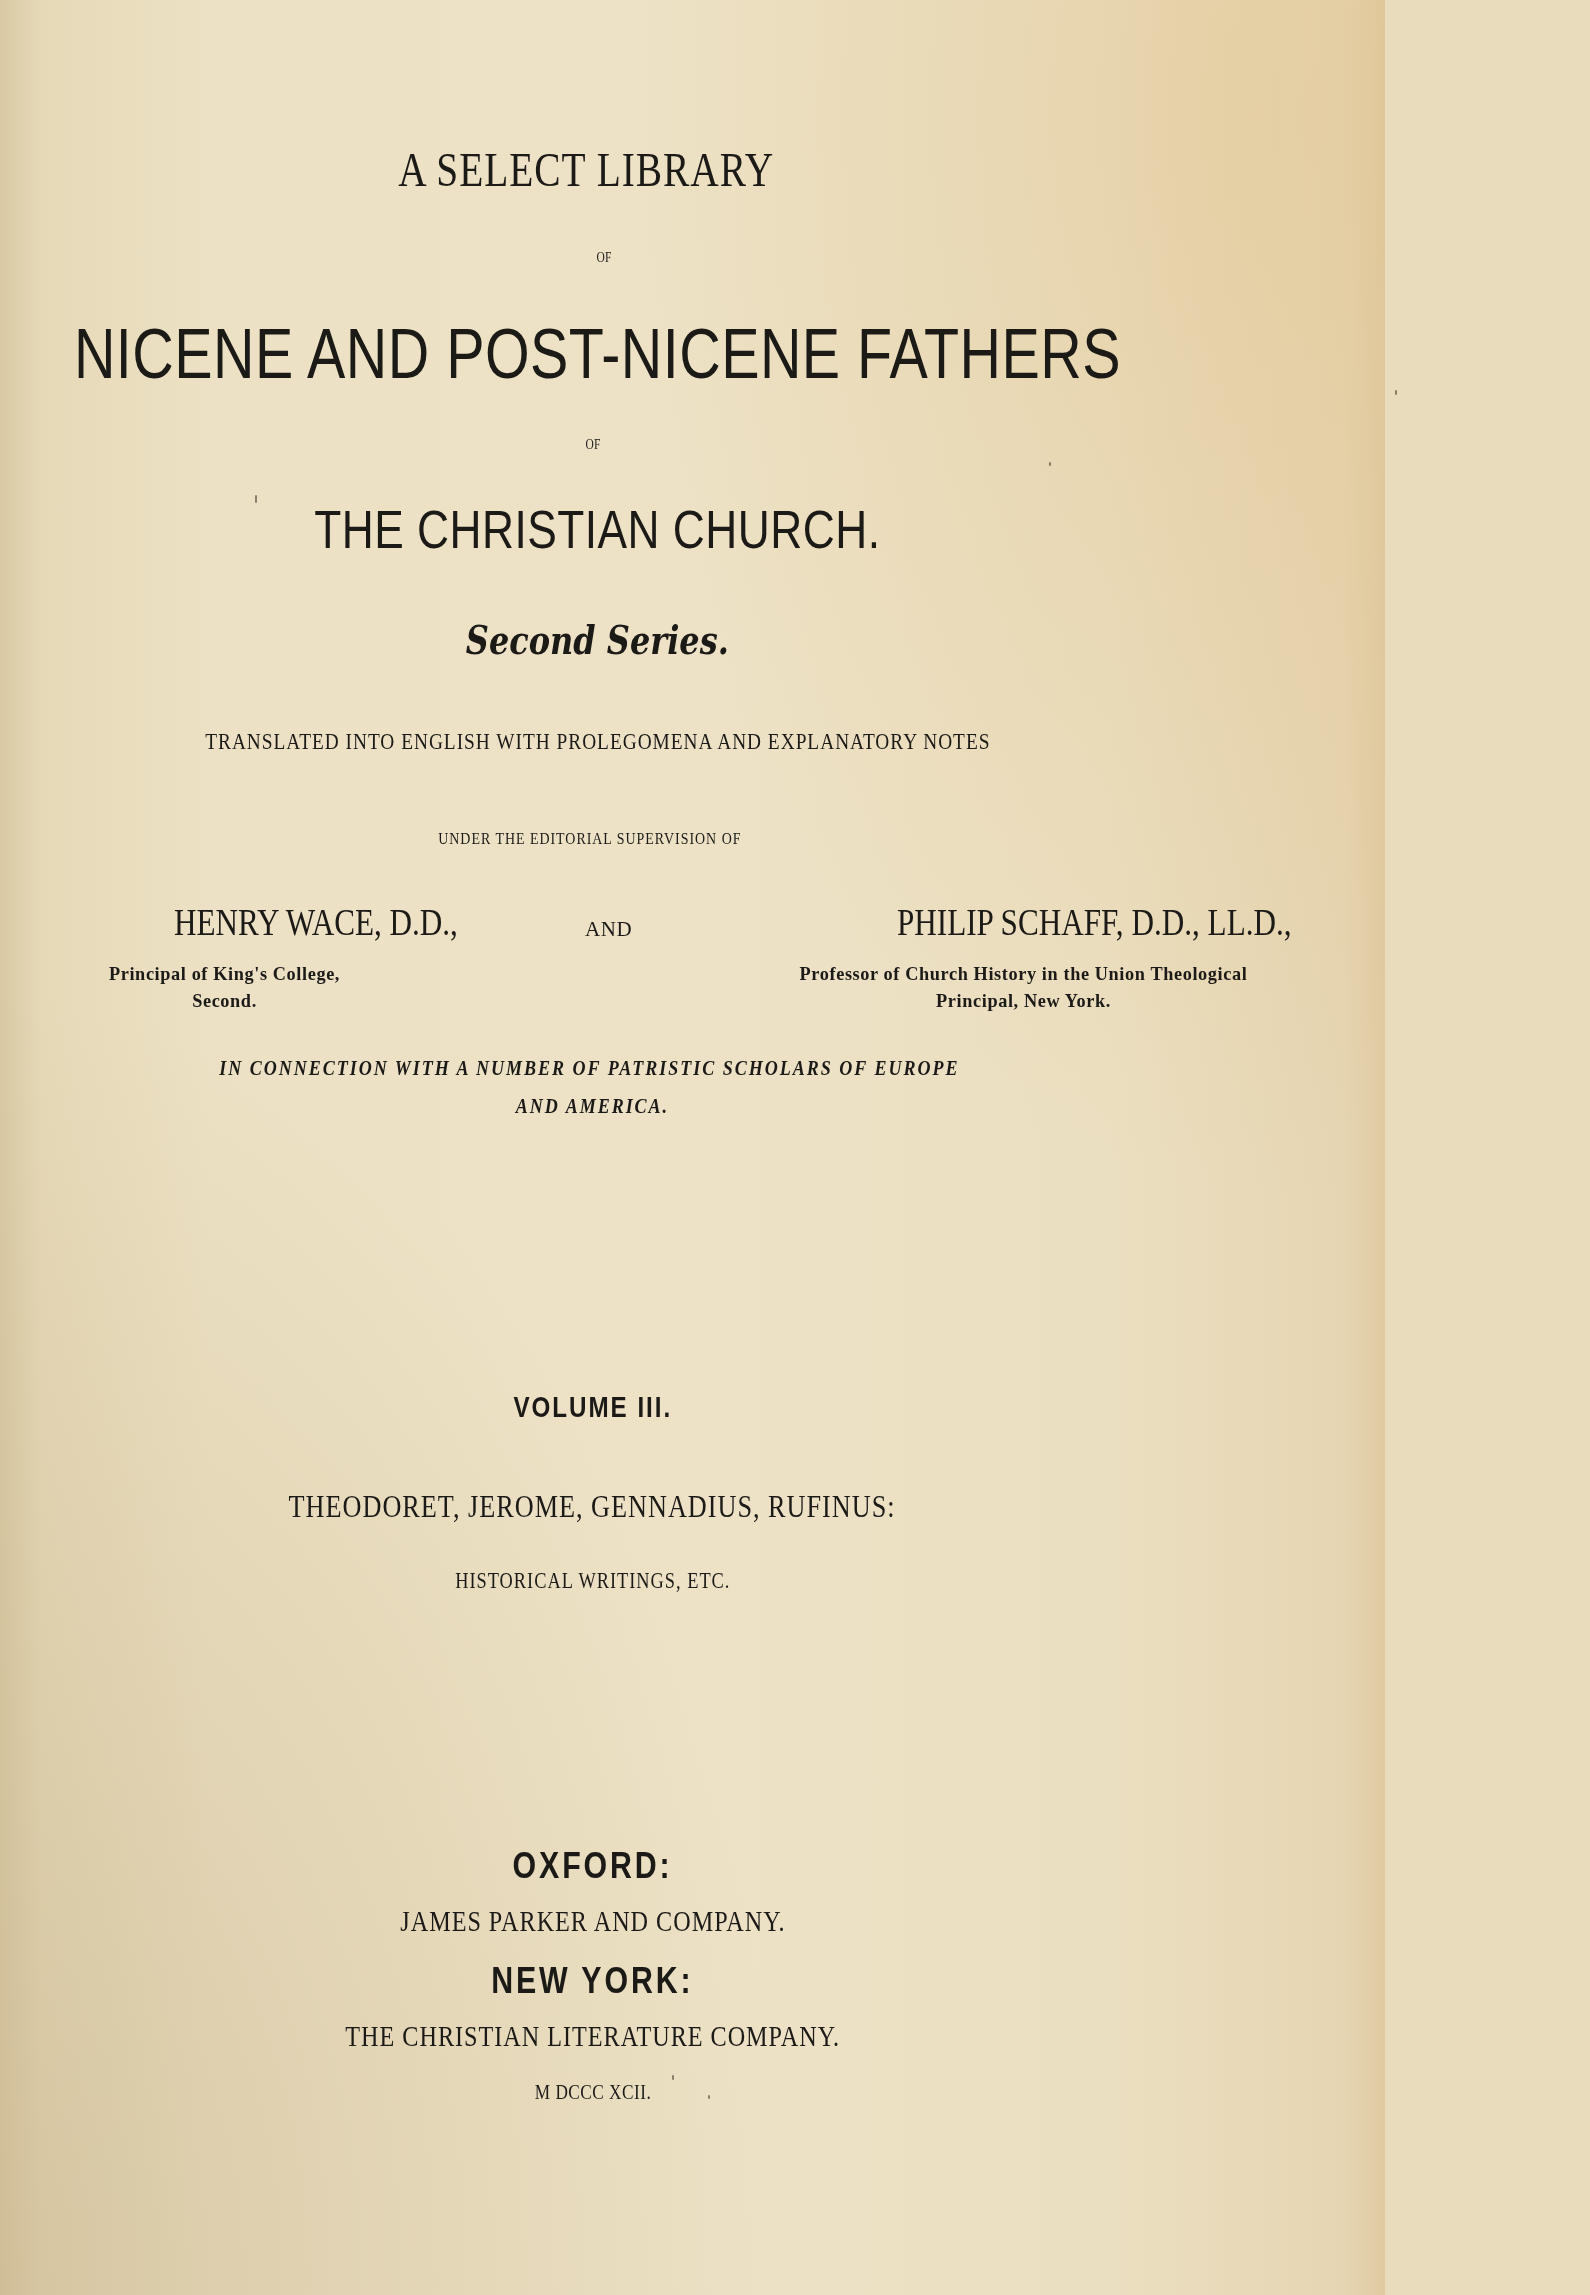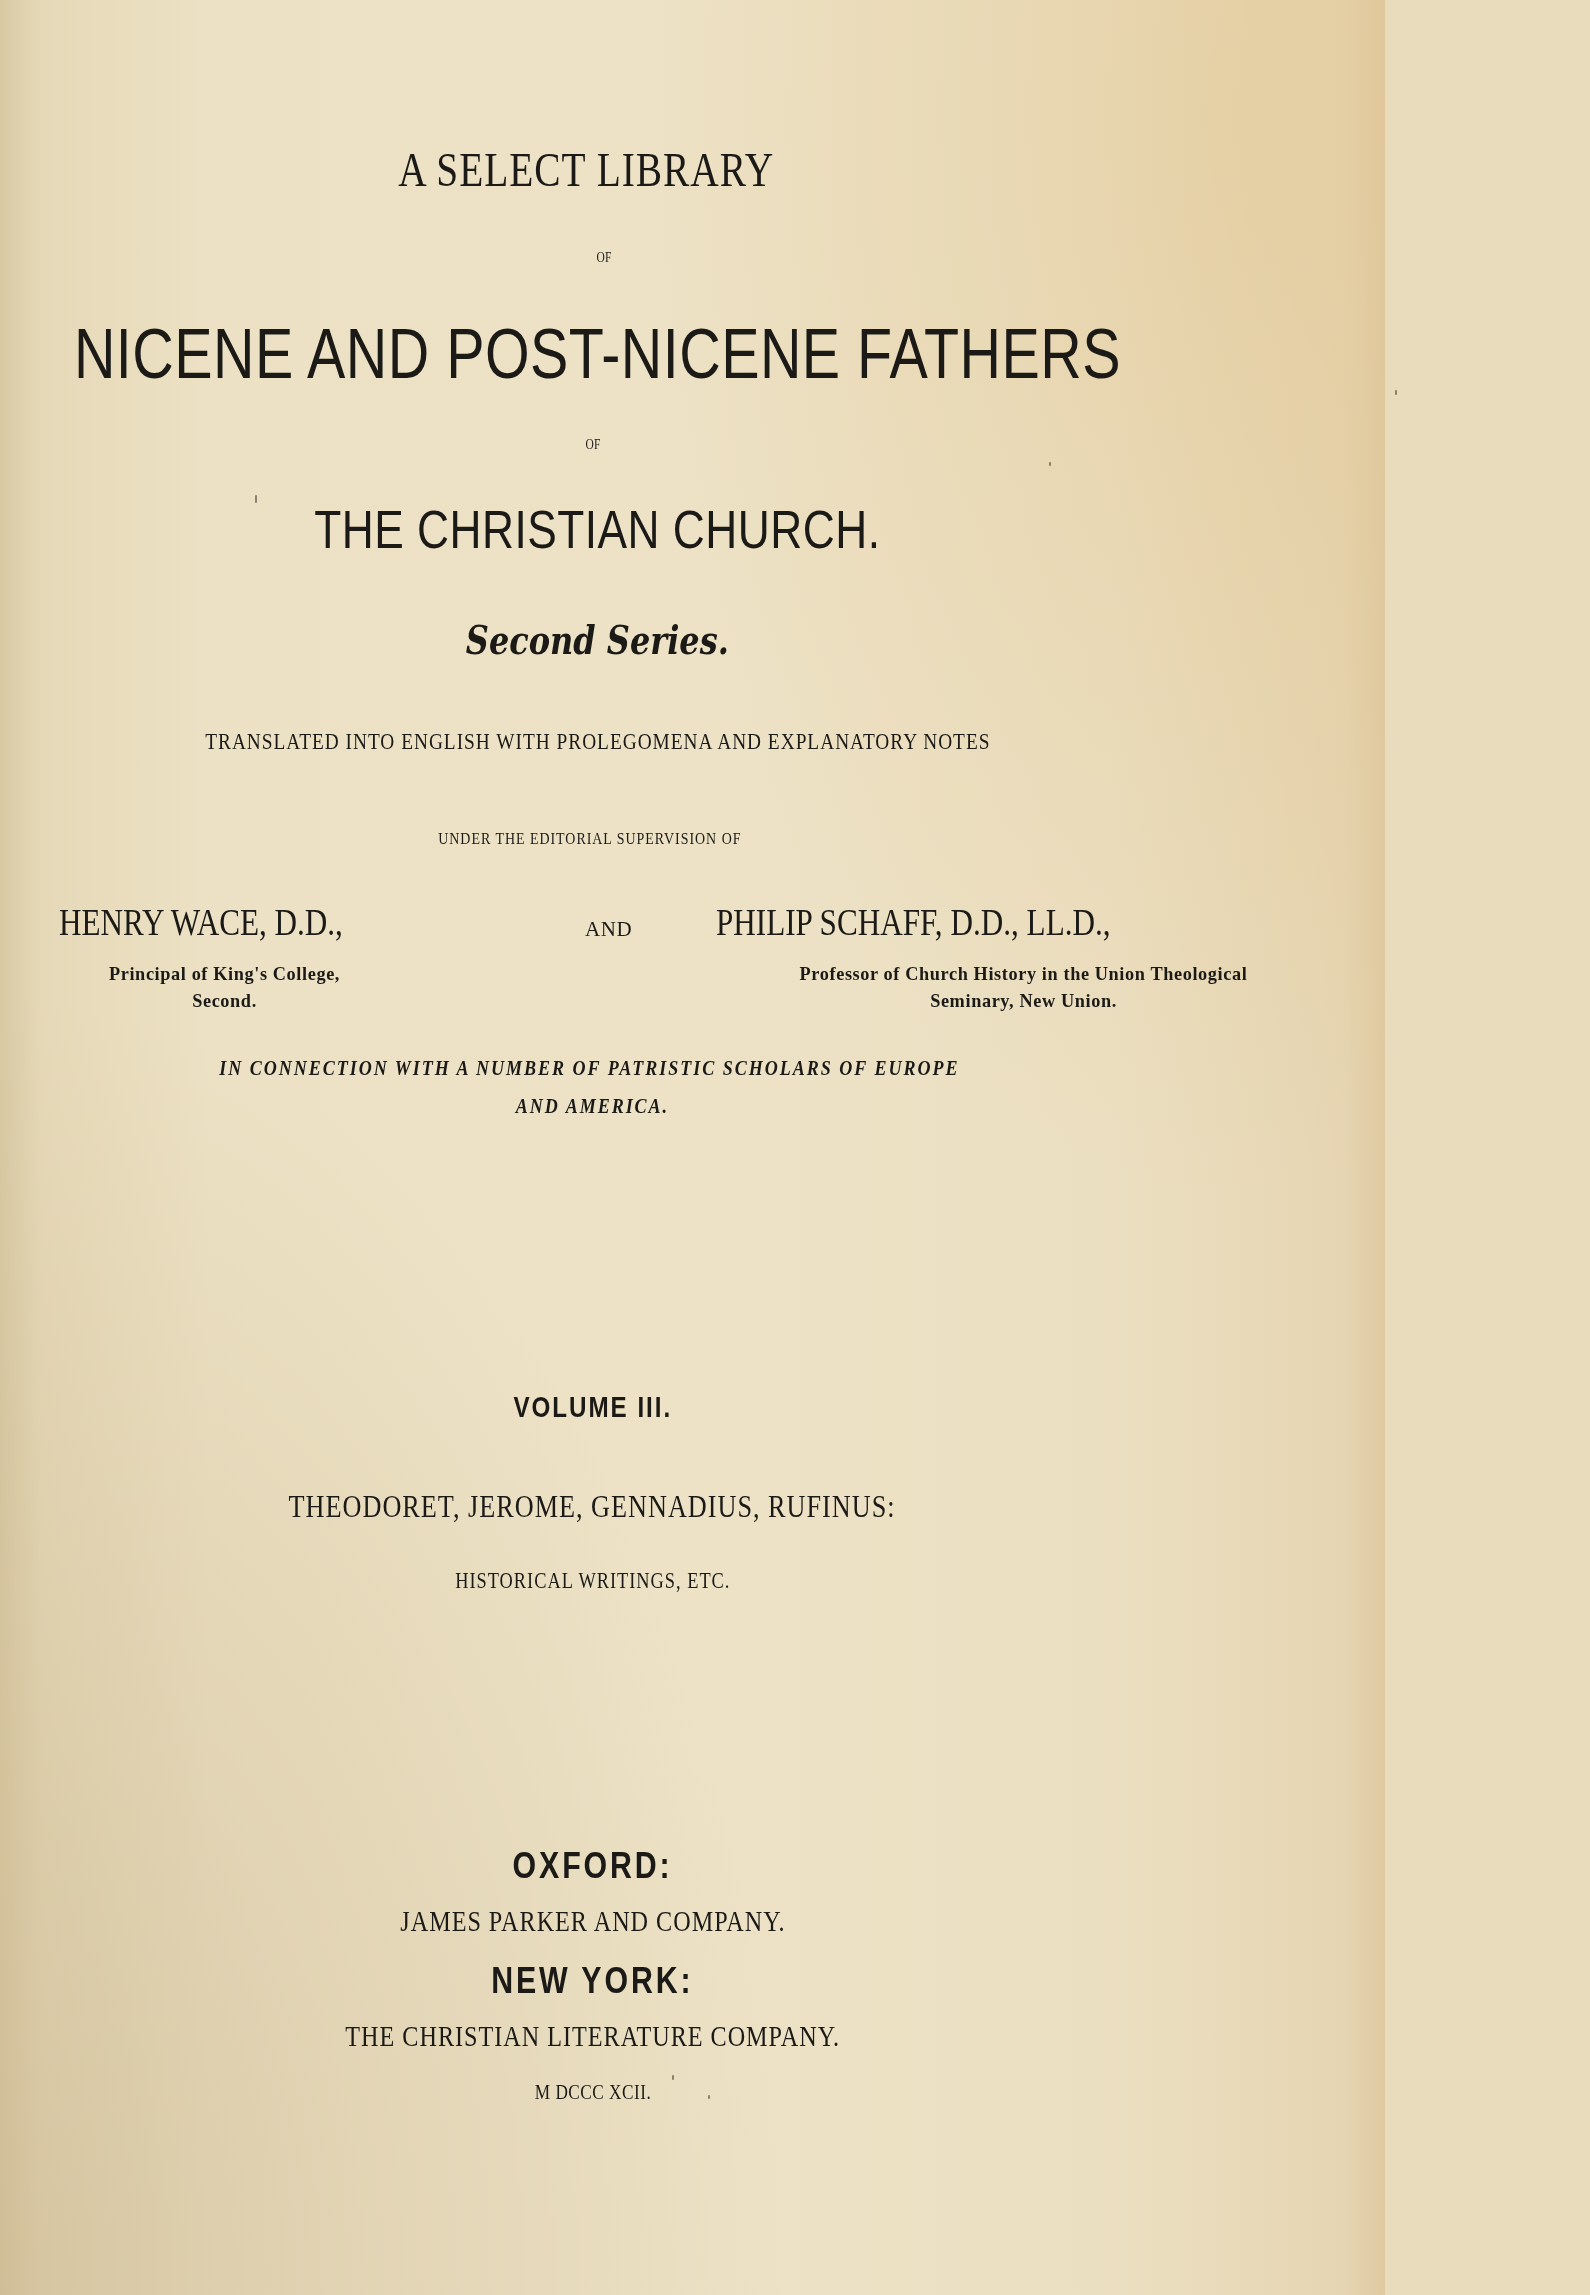--- a/index.html
+++ b/index.html
@@ -68,21 +68,21 @@
       left: 610px;
       top: 0;
       width: 709px;
       text-align: center;
     }
     .ed-name {
       font-size: 38px;
       line-height: 1;
       white-space: nowrap;
       display: block;
-      text-align: left;
+      text-align: right;
     }
     .ed-left .ed-name { padding-left: 0; }
     .ed-right .ed-name { padding-left: 47px; }
     .ed-title {
       font-weight: 700;
       font-size: 18.3px;
       line-height: 1.45;
       margin-top: 20px;
       letter-spacing: 0.6px;
       white-space: nowrap;
@@ -157,21 +157,21 @@
         <div>Second.</div>
       </div>
     </div>
     <div class="ed-and">AND</div>
     <div class="ed-right">
       <span class="ed-name">
         <span class="cond" style="transform-origin:left">PHILIP SCHAFF, D.D., LL.D.,</span>
       </span>
       <div class="ed-title">
         <div>Professor of Church History in the Union Theological</div>
-        <div>Seminary, New Union.</div>
+        <div>Principal, New York.</div>
       </div>
     </div>
   </div>
 
   <div class="line t-conn">
     <span class="cond">IN CONNECTION WITH A NUMBER OF PATRISTIC SCHOLARS OF EUROPE</span>
   </div>
   <div class="line t-conn2">
     <span class="cond">AND AMERICA.</span>
   </div>

